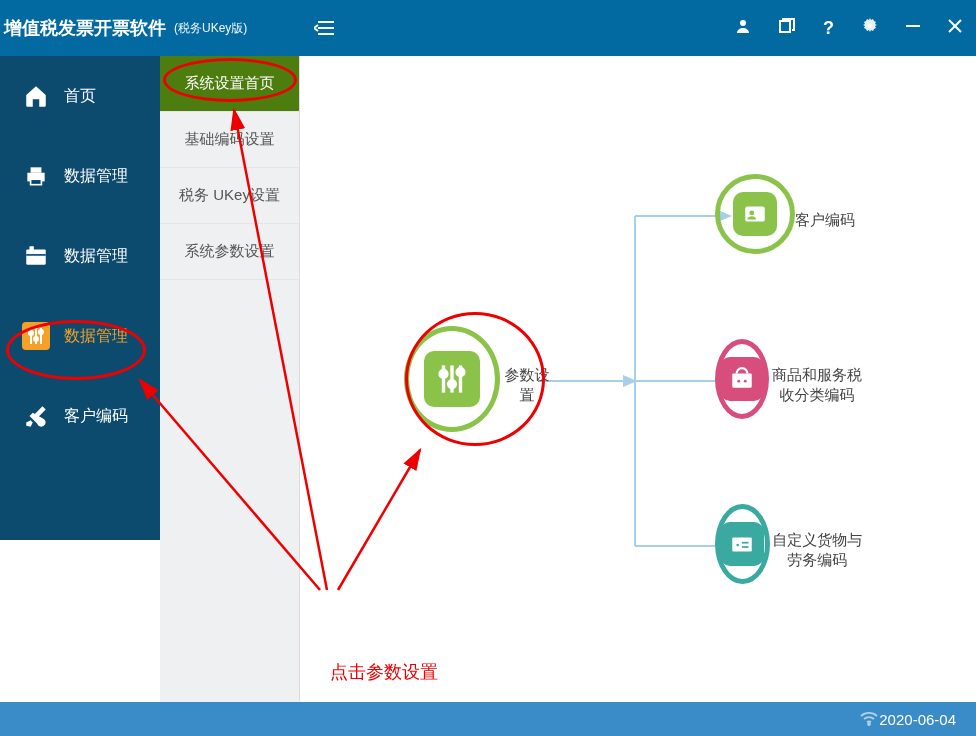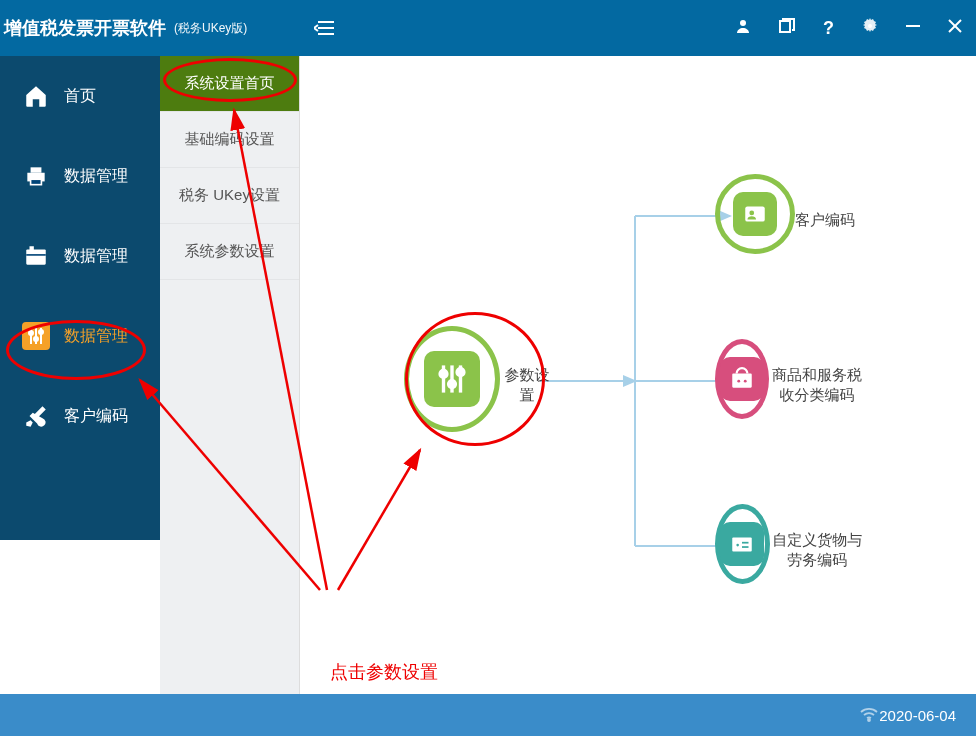--- a/index.html
+++ b/index.html
@@ -29,21 +29,21 @@
 .circle.big { width: 106px; height: 106px; }
 .circle.green { border: 5px solid #8bc34a; }
 .circle.teal { border: 5px solid #3aa9a0; }
 .circle.pink { border: 5px solid #d74e7d; }
 .inner-sq { border-radius: 10px; display:flex; align-items:center; justify-content:center; }
 .inner-sq.green { width:56px; height:56px; background:#8bc34a; }
 .inner-sq.teal,.inner-sq.pink { width:44px; height:44px; }
 .inner-sq.teal{background:#3aa9a0;} .inner-sq.pink{background:#d74e7d;}
 .node .cap { margin-top: 12px; font-size: 15px; color: #444; text-align: center; line-height:1.35; }
 
-.statusbar { position: absolute; left: 0; right: 0; bottom: 0; height: 42px; background: #3a8cc9; color: #fff; display: flex; align-items: center; justify-content: flex-end; padding: 0 20px; font-size: 15px; }
+.statusbar { position: absolute; left: 0; right: 0; bottom: 0; height: 34px; background: #3a8cc9; color: #fff; display: flex; align-items: center; justify-content: flex-end; padding: 0 20px; font-size: 15px; }
 
 .annotation-ellipse { position: absolute; border: 3px solid #e00; border-radius: 50%; pointer-events: none; }
 .annotation-text { position: absolute; color: #e00; font-size: 18px; font-weight: 500; pointer-events: none; }
 
 svg.arrow { position: absolute; pointer-events: none; overflow: visible; }
 </style>
 </head>
 <body>
 
 <div class="titlebar">

